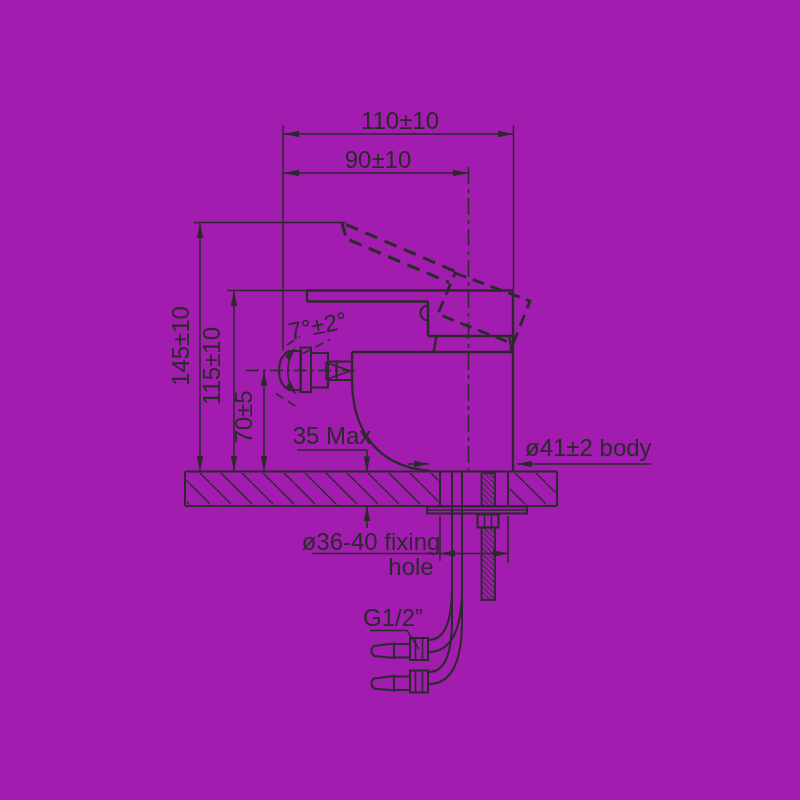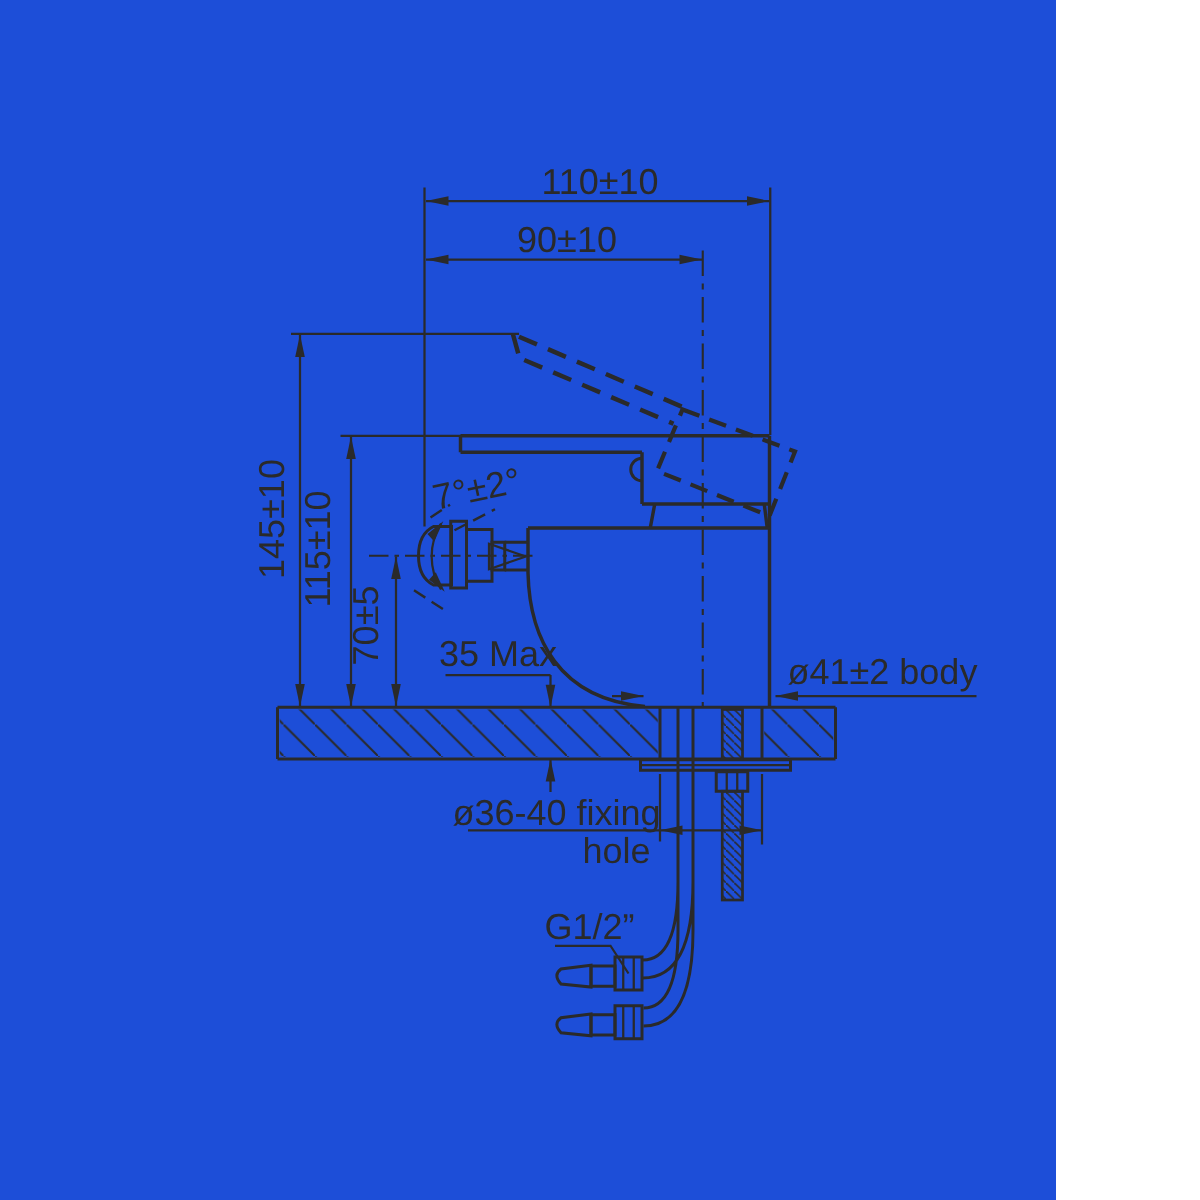--- a/index.html
+++ b/index.html
@@ -1,16 +1,16 @@
 <!DOCTYPE html>
 <html><head>
 <meta charset="utf-8">
 <style>
   html,body{margin:0;padding:0;background:#ffffff;}
-  .stage{position:relative;width:704px;height:800px;background:#1d4ed8;overflow:hidden;}
+  .stage{position:relative;width:800px;height:800px;background:#a21caf;overflow:hidden;}
   svg{position:absolute;left:0;top:0;}
   text{font-family:"Liberation Sans","DejaVu Sans",sans-serif;fill:#2a2a2a;}
   .dimtxt{font-size:24px;}
   .obj{stroke:#2a2a2a;stroke-width:2.3;fill:none;}
   .obj2{stroke:#2a2a2a;stroke-width:2;fill:none;}
   .thin{stroke:#2a2a2a;stroke-width:1.5;fill:none;}
   .cl{stroke:#2a2a2a;stroke-width:1.4;fill:none;stroke-dasharray:17 5 4 5;}
   .cl2{stroke:#2a2a2a;stroke-width:1.4;fill:none;stroke-dasharray:13 4 3 4;}
   .dashlever{stroke:#2a2a2a;stroke-width:3;fill:none;stroke-dasharray:13 8;}
   .dashhub{stroke:#2a2a2a;stroke-width:2.8;fill:none;stroke-dasharray:12 7;}

